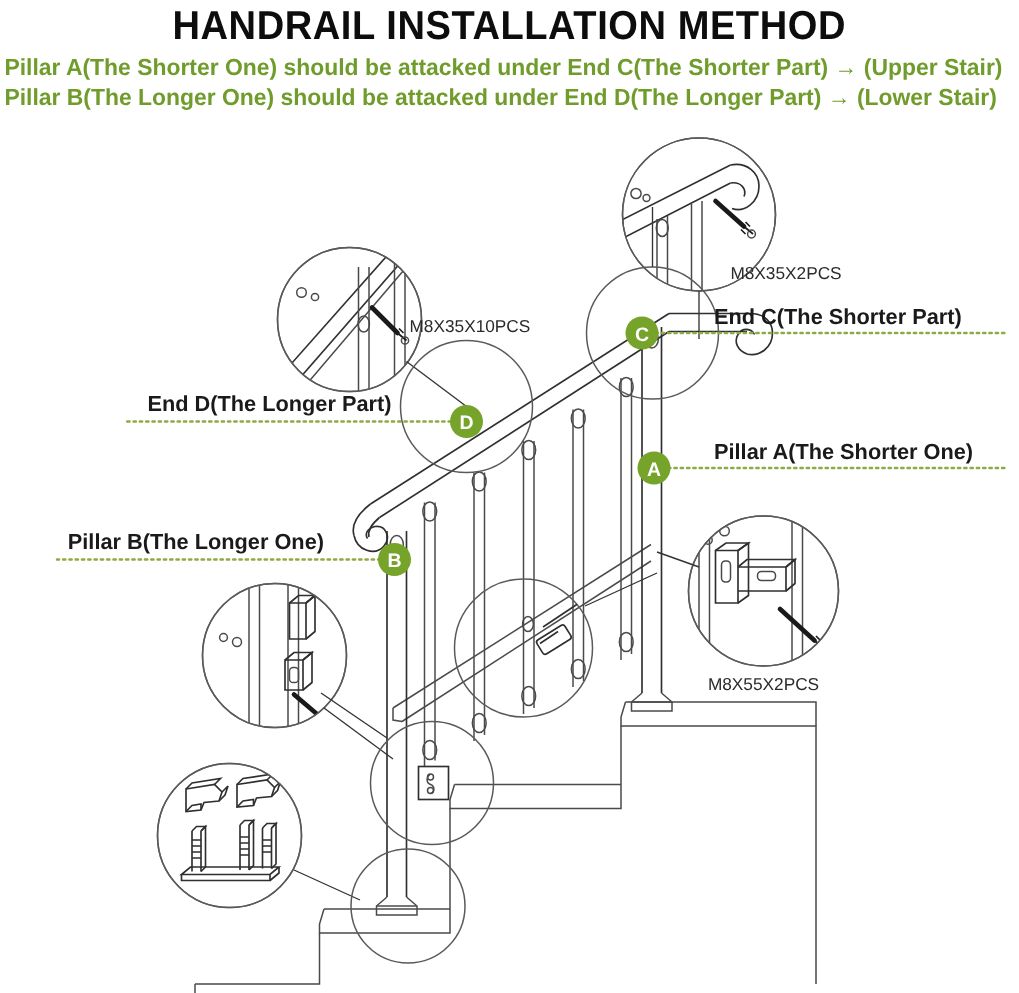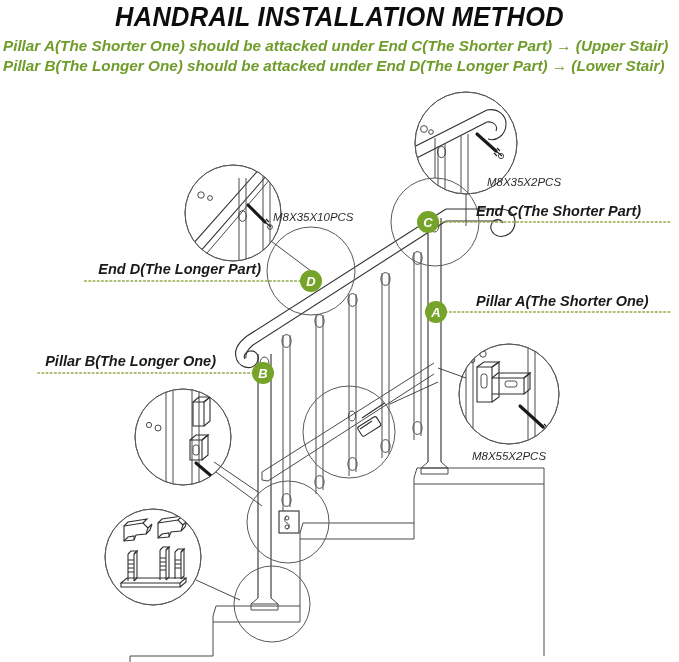--- a/index.html
+++ b/index.html
@@ -11,21 +11,20 @@
   body {
     font-family: "Liberation Sans", sans-serif;
     -webkit-font-smoothing: antialiased;
   }
   #page {
     position: relative;
     width: 679px;
     height: 662px;
     background: #ffffff;
     overflow: hidden;
-    font-style: italic;
   }
   
   #header {
     position: absolute;
     left: 0;
     top: 0;
     width: 679px;
   }
   #title {
     text-align: center;

